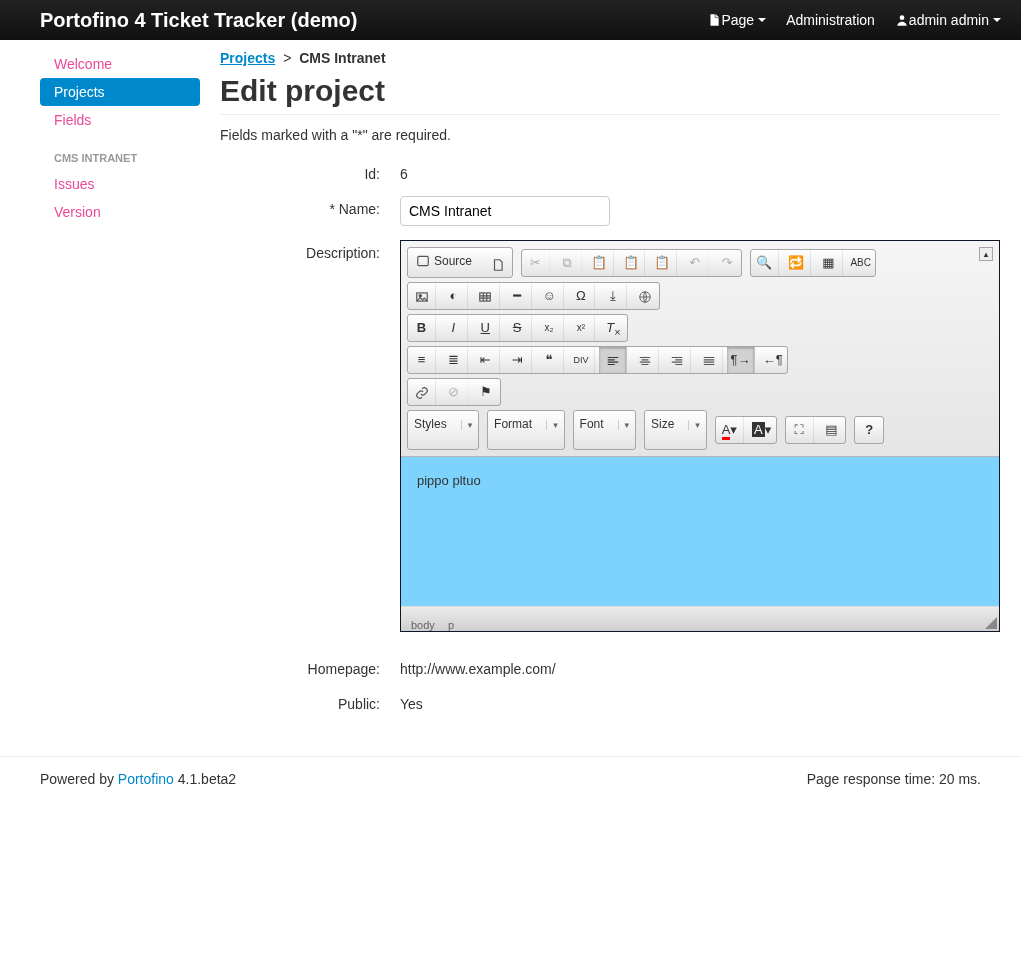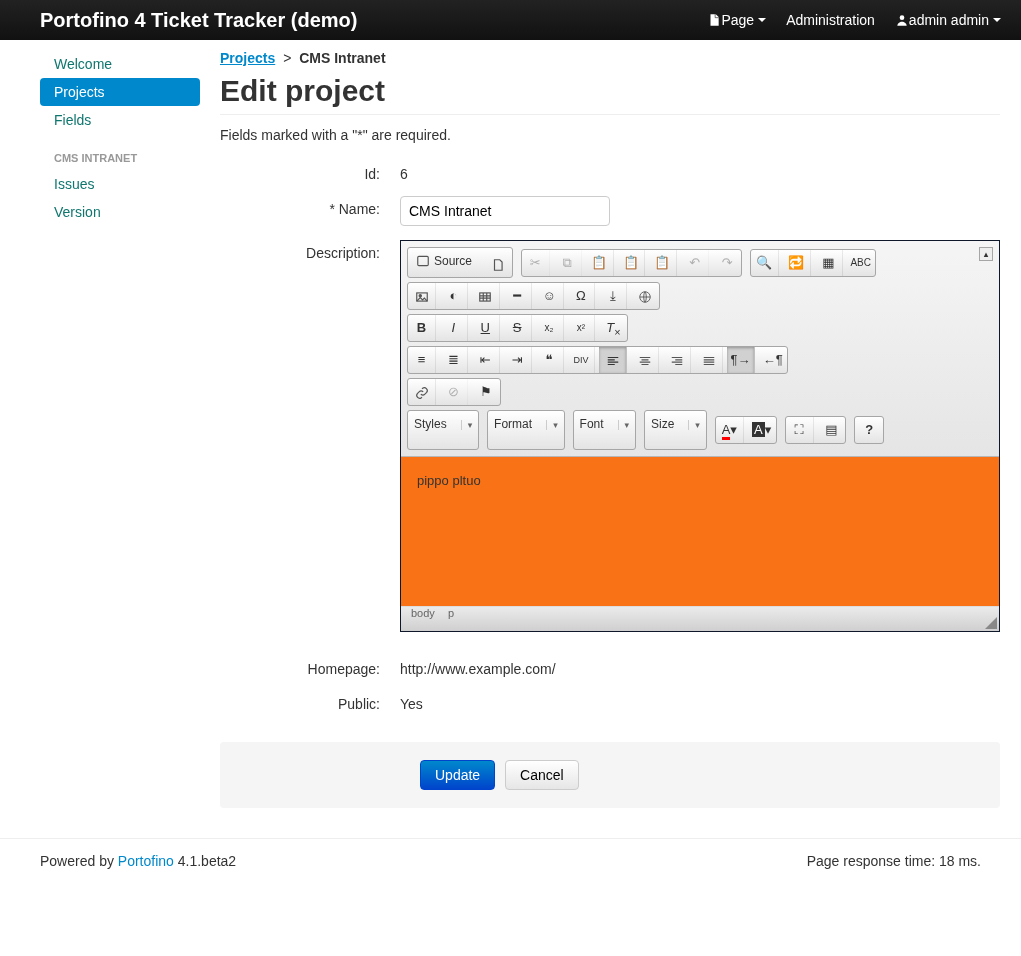--- a/index.html
+++ b/index.html
@@ -4,21 +4,21 @@
 <style>
 * { box-sizing: border-box; margin: 0; padding: 0; }
 body { font-family: "Helvetica Neue", Helvetica, Arial, sans-serif; font-size: 14px; color: #333; background: #fff; }
 .navbar { background: #1b1b1b; background-image: linear-gradient(#222,#111); height: 40px; display: flex; align-items: center; padding: 0 20px; color: #fff; justify-content: space-between; }
 .navbar .brand { font-size: 20px; font-weight: bold; margin-left: 20px; }
 .navbar .spacer { flex: 1; }
 .navbar .nav-item { color: #fff; margin-left: 20px; cursor: pointer; font-size: 14px; display: inline-flex; align-items: center; gap: 0; }
 .container { display: flex; padding: 10px 40px 30px 40px; }
 .sidebar { width: 160px; flex-shrink: 0; }
 .sidebar ul { list-style: none; }
-.sidebar li { padding: 6px 14px; cursor: pointer; color: #0f766e; font-size: 14px; }
+.sidebar li { padding: 6px 14px; cursor: pointer; color: #ec4899; font-size: 14px; }
 .sidebar li.active { background: #08c; color: #fff; border-radius: 4px; }
 .sidebar .section-header { color: #999; font-size: 11px; font-weight: bold; text-transform: uppercase; padding: 18px 14px 6px 14px; cursor: default; }
 .main { flex: 1; margin-left: 20px; }
 .breadcrumb { margin-bottom: 8px; font-size: 14px; }
 .breadcrumb a { color: #08c; text-decoration: underline; font-weight: bold; }
 .breadcrumb .sep { color: #333; margin: 0 4px; }
 .breadcrumb .current { font-weight: bold; }
 h1.page-title { font-size: 30px; font-weight: bold; margin-bottom: 6px; }
 hr.title-rule { border: none; border-top: 1px solid #eee; margin-bottom: 12px; }
 .required-note { margin-bottom: 18px; }
@@ -30,22 +30,22 @@
 .cke { border: 1px solid #0f172a; width: 600px; }
 .cke-top { background: linear-gradient(#f5f5f5,#e5e5e5); border-bottom: 1px solid #b6b6b6; padding: 6px 6px 2px 6px; }
 .cke-toolgroup { display: inline-block; border: 1px solid #a6a6a6; border-radius: 3px; background: linear-gradient(#fff,#e4e4e4); margin: 0 4px 4px 0; vertical-align: middle; white-space: nowrap; }
 .cke-btn { display: inline-block; width: 28px; height: 26px; line-height: 26px; text-align: center; font-size: 13px; cursor: pointer; border-right: 1px solid rgba(0,0,0,0.08); vertical-align: middle; }
 .cke-btn:last-child { border-right: none; }
 .cke-btn.disabled { opacity: 0.35; cursor: default; }
 .cke-btn.active { background: #d1d1d1; box-shadow: inset 0 1px 3px rgba(0,0,0,0.3); }
 .cke-btn-wide { display: inline-flex; align-items: center; height: 26px; padding: 0 8px; font-size: 12px; cursor: pointer; gap: 4px; }
 .cke-combo { display: inline-block; border: 1px solid #a6a6a6; border-radius: 3px; background: linear-gradient(#fff,#e4e4e4); margin: 0 4px 4px 0; height: 40px; line-height: 26px; padding: 0 6px; font-size: 12px; cursor: pointer; vertical-align: middle; }
 .cke-combo .caret { margin-left: 14px; font-size: 9px; color: #666; border-left: 1px solid #ccc; padding-left: 6px; }
-.cke-content { background: #f97316; min-height: 150px; padding: 16px; font-size: 13px; border-bottom: 1px solid #ddd; }
-.cke-bottom { background: linear-gradient(#ebebeb,#cfcfcf); height: 24px; display: flex; align-items: flex-start; padding: 0 10px; font-size: 11px; color: #666; position: relative; }
+.cke-content { background: #7dd3fc; min-height: 150px; padding: 16px; font-size: 13px; border-bottom: 1px solid #ddd; }
+.cke-bottom { background: linear-gradient(#ebebeb,#cfcfcf); height: 24px; display: flex; align-items: flex-end; padding: 0 10px; font-size: 11px; color: #666; position: relative; }
 .cke-path span { margin-right: 10px; cursor: pointer; }
 .cke-resizer { position: absolute; right: 2px; bottom: 2px; width: 0; height: 0; border-style: solid; border-width: 0 0 12px 12px; border-color: transparent transparent #888 transparent; cursor: se-resize; }
 .collapse-handle { position: absolute; right: 6px; top: 6px; border: 1px solid #a6a6a6; background: #eee; font-size: 9px; width: 14px; height: 14px; line-height: 12px; text-align: center; cursor: pointer; }
 .cke-top { position: relative; }
 .actions-bar { background: #f5f5f5; padding: 18px 0 18px 200px; margin-top: 30px; border-radius: 4px; }
 .btn { display: inline-block; padding: 6px 14px; border-radius: 4px; border: 1px solid #ccc; background: linear-gradient(#fff,#e6e6e6); cursor: pointer; font-size: 14px; margin-right: 6px; }
 .btn-primary { background: linear-gradient(#08c,#04c); border-color: #04c; color: #fff; }
 .footer { border-top: 1px solid #eee; padding: 14px 40px; display: flex; font-size: 14px; color: #333; }
 .footer a { color: #08c; text-decoration: none; }
 .footer .spacer { flex: 1; }
@@ -263,26 +263,22 @@
       <div class="form-label">Homepage:</div>
       <div class="form-value static">http://www.example.com/</div>
     </div>
 
     <div class="form-row">
       <div class="form-label">Public:</div>
       <div class="form-value static">Yes</div>
     </div>
 
 
-    <div class="actions-bar">
-      <button class="btn btn-primary">Update</button>
-      <button class="btn">Cancel</button>
-    </div>
   </div>
 </div>
 
 <div class="footer">
   <div>
     <span>Powered by </span><a href="#">Portofino</a><span> 4.1.beta2</span>
   </div>
   <div class="spacer"></div>
-  <div>Page response time: 18 ms.</div>
+  <div>Page response time: 20 ms.</div>
 </div>
 
 </body></html>

